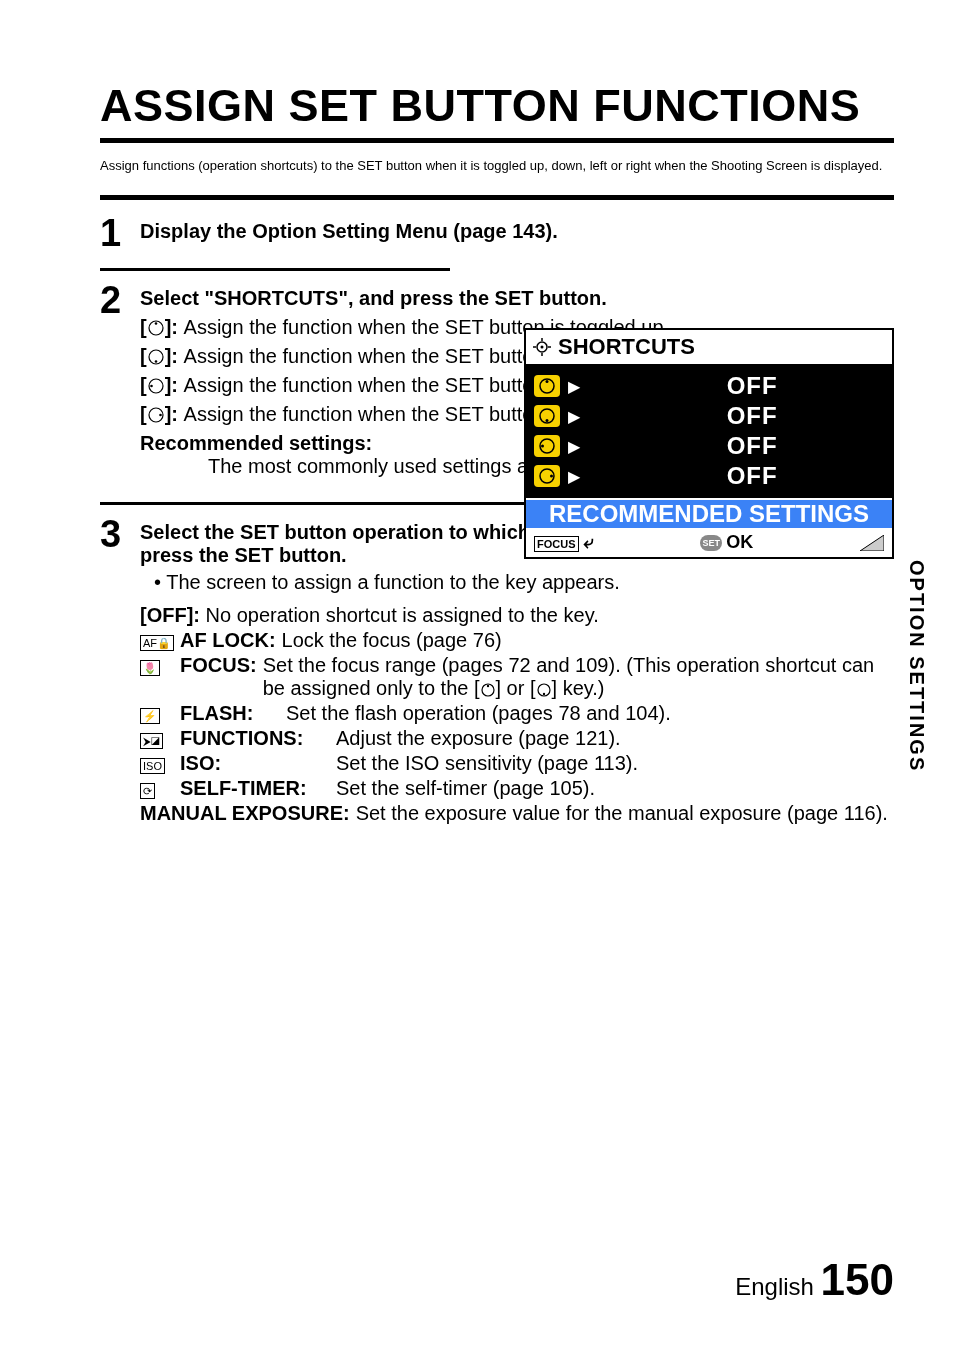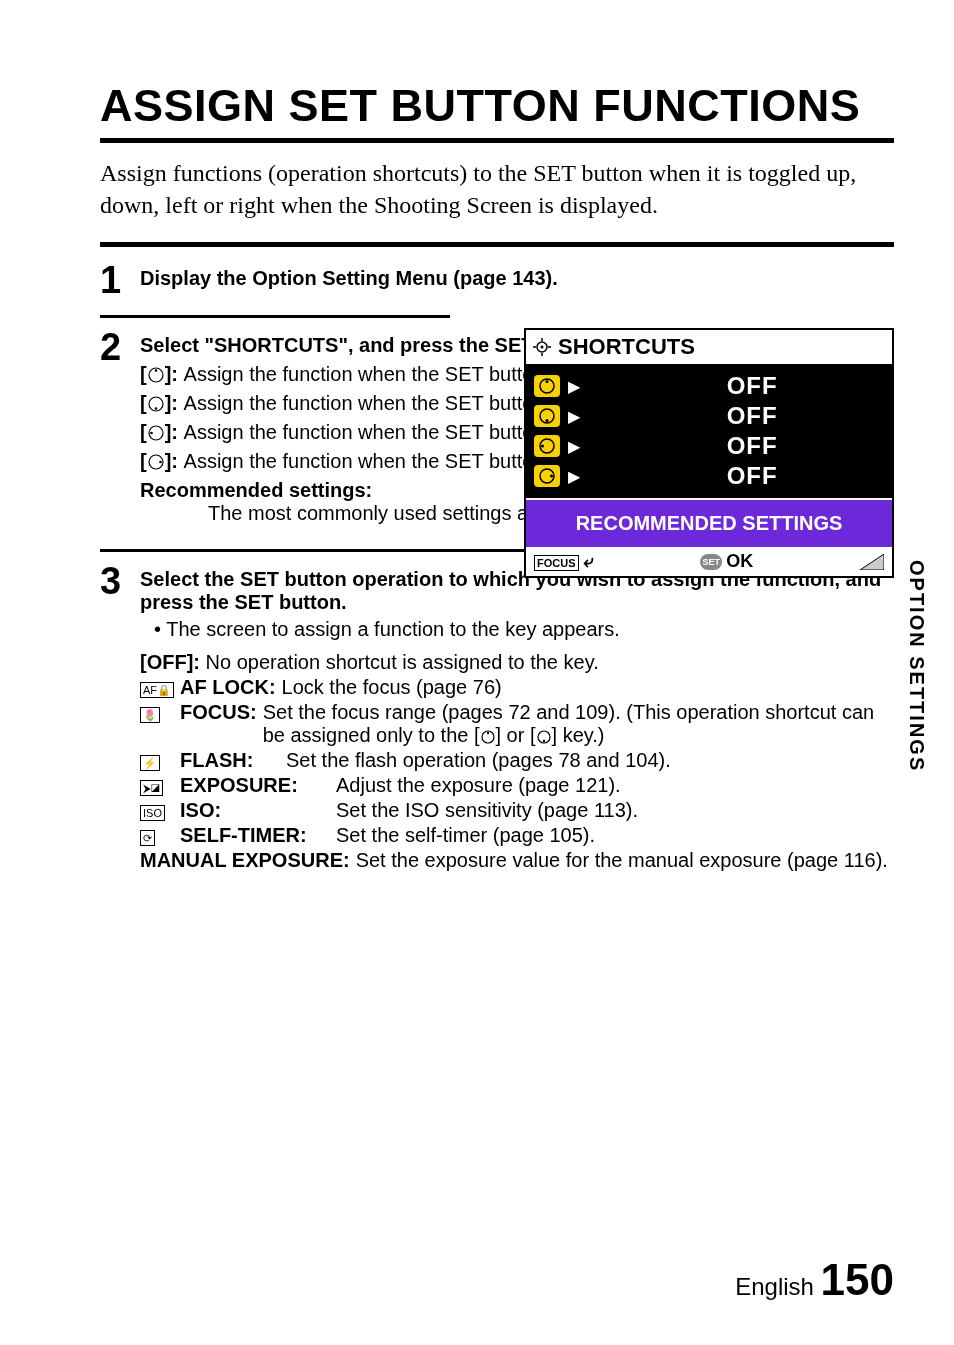--- a/index.html
+++ b/index.html
@@ -21,24 +21,23 @@
     height: 100%;
   }
   h1.title {
     font-size: 45px;
     font-weight: 900;
     letter-spacing: 0.5px;
     margin: 0 0 6px 0;
     font-stretch: condensed;
   }
   .intro {
-    font-size: 24px;
+    font-size: 13px;
     line-height: 1.35;
     margin: 0 0 20px 0;
-    font-family: Liberation Serif, serif;
   }
   .thickrule {
     border: 0;
     border-top: 5px solid #000;
     margin: 4px 0 14px 0;
   }
   .thinrule {
     border: 0;
     border-top: 3px solid #000;
     margin: 16px 0 10px 0;
@@ -125,26 +124,26 @@
     font-size: 16px;
   }
   .off {
     flex: 1;
     text-align: center;
     font-weight: 700;
     font-size: 24px;
     letter-spacing: 1px;
   }
   .screen-rec {
-    background: #6d28d9;
+    background: #3b82f6;
     color: #fff;
     text-align: center;
     font-weight: 700;
-    font-size: 20px;
-    padding: 12px 0;
+    font-size: 24px;
+    padding: 0 0;
     border-top: 2px solid #fff;
   }
   .screen-foot {
     display: flex;
     align-items: center;
     justify-content: space-between;
     padding: 4px 8px;
     font-size: 18px;
     font-weight: 700;
   }
@@ -399,21 +398,21 @@
               </svg><span>] key.)</span>
           </span>
         </div>
         <div class="row">
           <span class="icon-box"><span class="mini-icon">⚡</span></span>
           <span class="label" style="width:100px;">FLASH:</span>
           <span class="text">Set the flash operation (pages 78 and 104).</span>
         </div>
         <div class="row">
           <span class="icon-box"><span class="mini-icon">⮞◪</span></span>
-          <span class="label" style="width:150px;">EXPOSURE:</span>
+          <span class="label" style="width:150px;">FUNCTIONS:</span>
           <span class="text">Adjust the exposure (page 121).</span>
         </div>
         <div class="row">
           <span class="icon-box"><span class="mini-icon">ISO</span></span>
           <span class="label" style="width:150px;">ISO:</span>
           <span class="text">Set the ISO sensitivity (page 113).</span>
         </div>
         <div class="row">
           <span class="icon-box"><span class="mini-icon">⟳</span></span>
           <span class="label" style="width:150px;">SELF-TIMER:</span>

